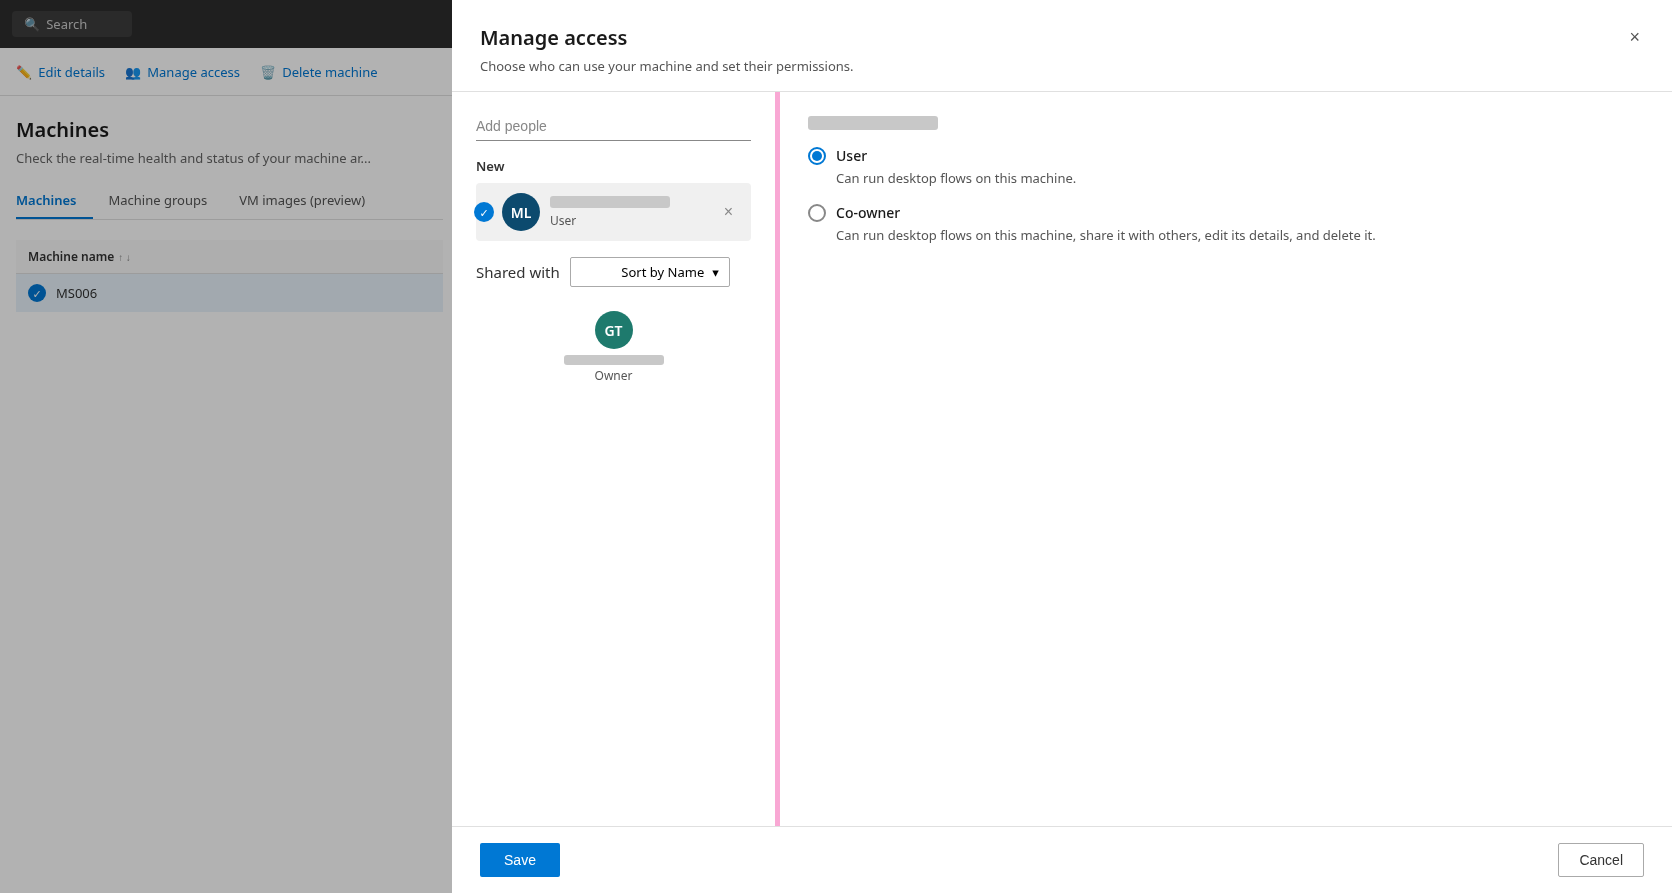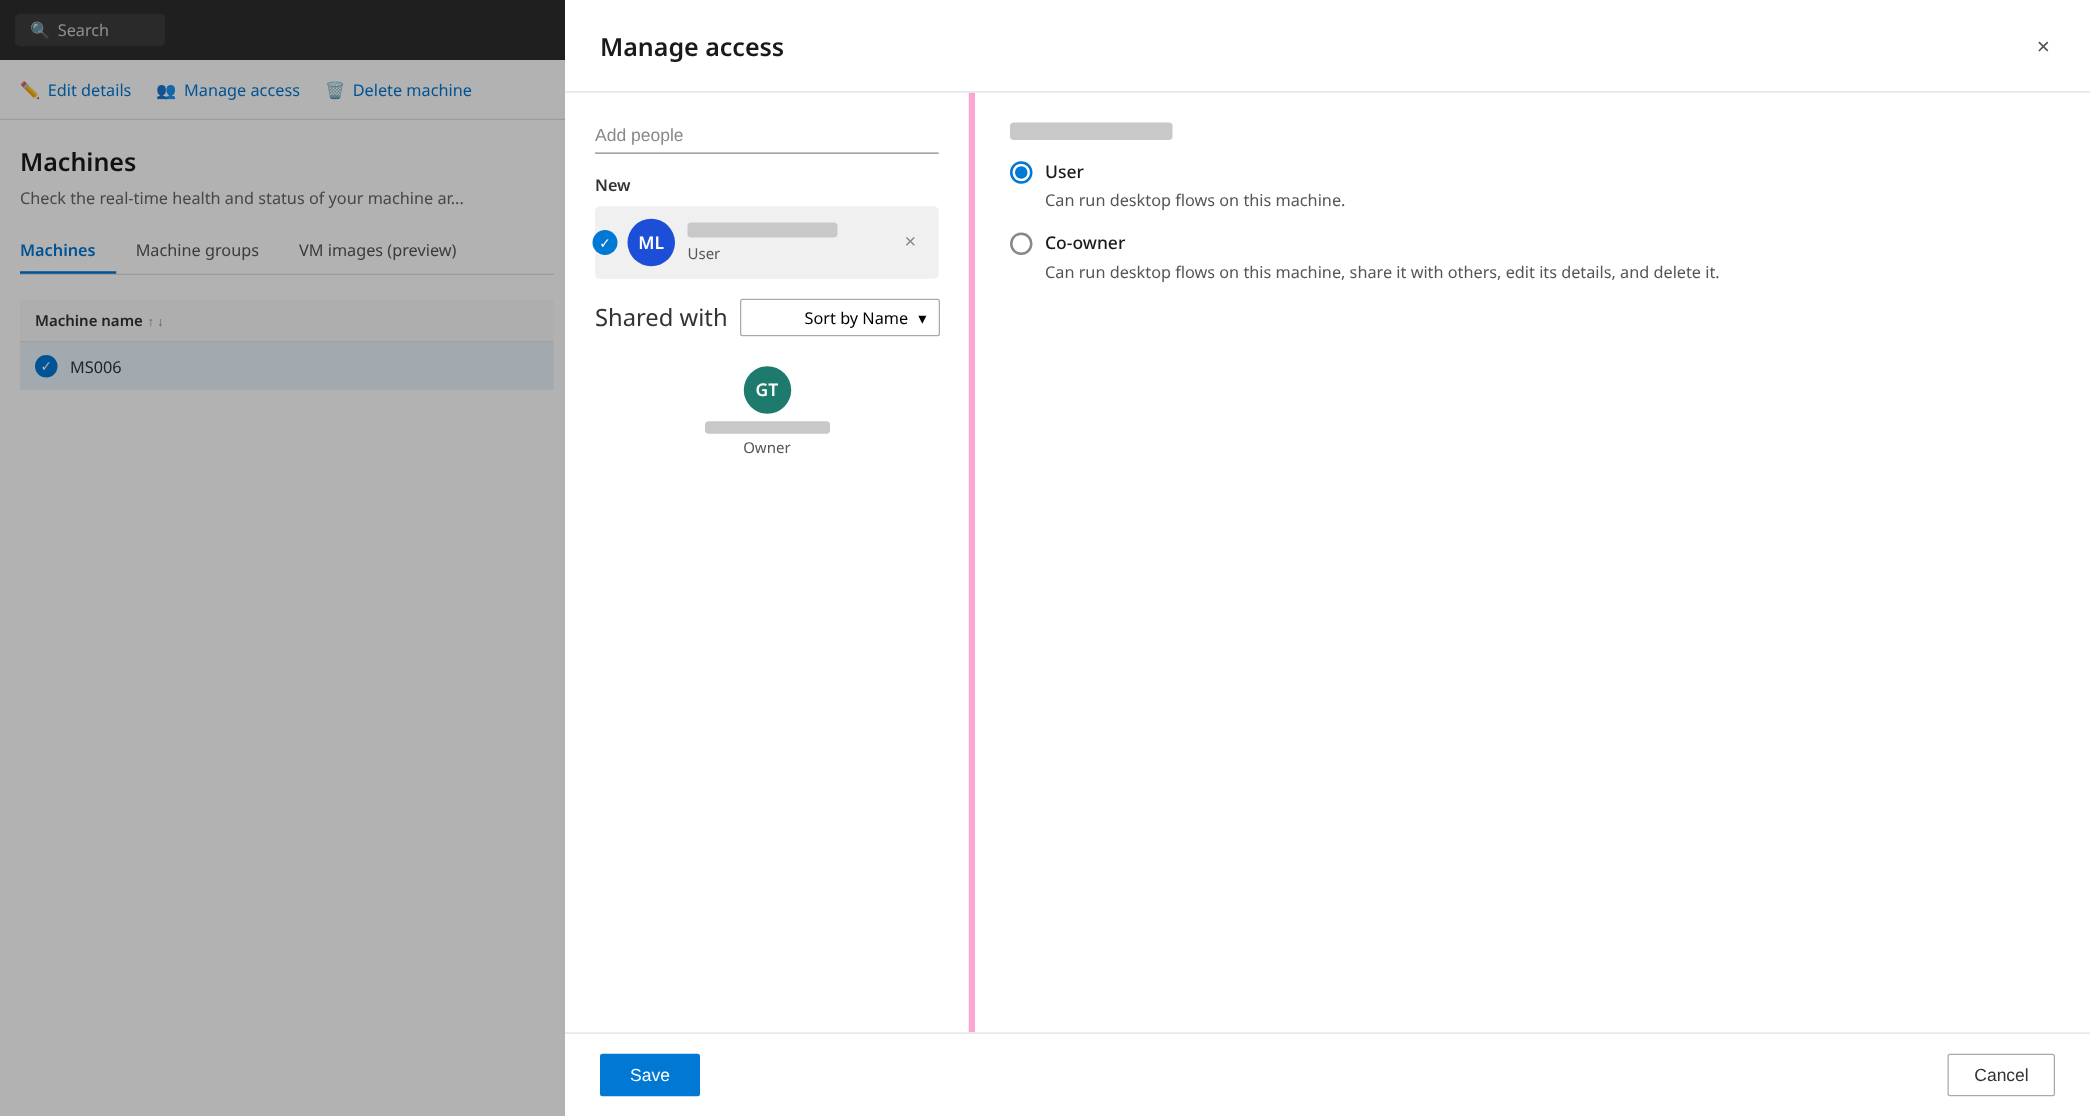--- a/index.html
+++ b/index.html
@@ -247,21 +247,21 @@
       width: 38px; height: 38px;
       border-radius: 50%;
       display: flex; align-items: center; justify-content: center;
       font-weight: 600;
       font-size: 14px;
       color: white;
       flex-shrink: 0;
       margin-left: 14px;
     }
 
-    .avatar.teal { background: #1d4ed8; }
+    .avatar.teal { background: #0c4a6e; }
     .avatar.green { background: #1e7a6d; }
 
     .person-info {
       margin-left: 10px;
       flex: 1;
     }
 
     .person-name-blur {
       height: 12px;
       background: #c8c8c8;
@@ -285,21 +285,21 @@
     }
 
     .shared-with-row {
       display: flex;
       align-items: center;
       gap: 10px;
       margin-bottom: 16px;
     }
 
     .shared-label {
-      font-size: 19px;
+      font-size: 15px;
       color: #333;
       flex-shrink: 0;
     }
 
     .sort-dropdown {
       border: 1px solid #aaa;
       border-radius: 2px;
       padding: 5px 10px;
       font-size: 13px;
       display: flex;
@@ -469,20 +469,21 @@
     </div>
   </div>
 </div>
 
 <div class="overlay"></div>
 
 <div class="dialog">
   <div class="dialog-header">
     <div>
       <div class="dialog-title">Manage access</div>
+      <div class="dialog-subtitle">Choose who can use your machine and set their permissions.</div>
     </div>
     <button class="close-btn">×</button>
   </div>
 
   <div class="dialog-body">
 
     <div class="left-panel">
       <input class="add-people-input" type="text" placeholder="Add people" style="">
 
       <div class="new-label">New</div>

